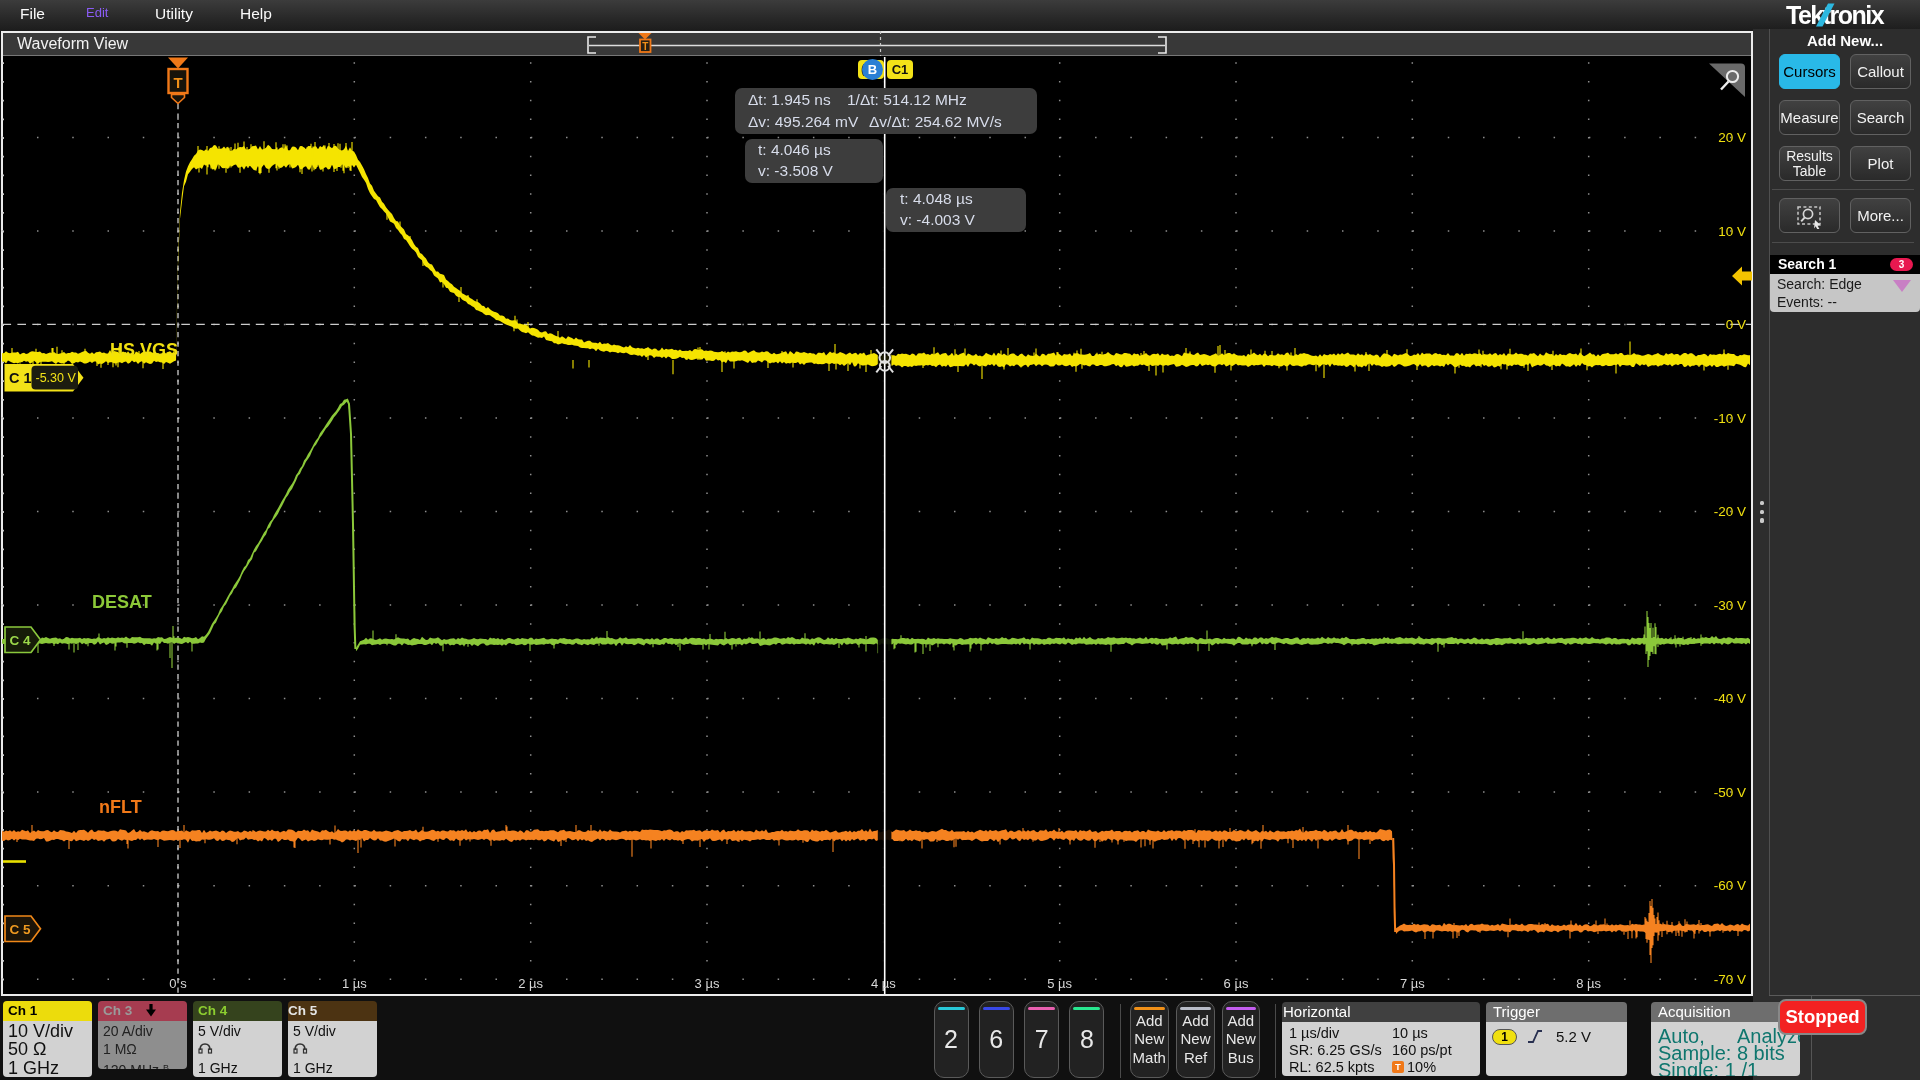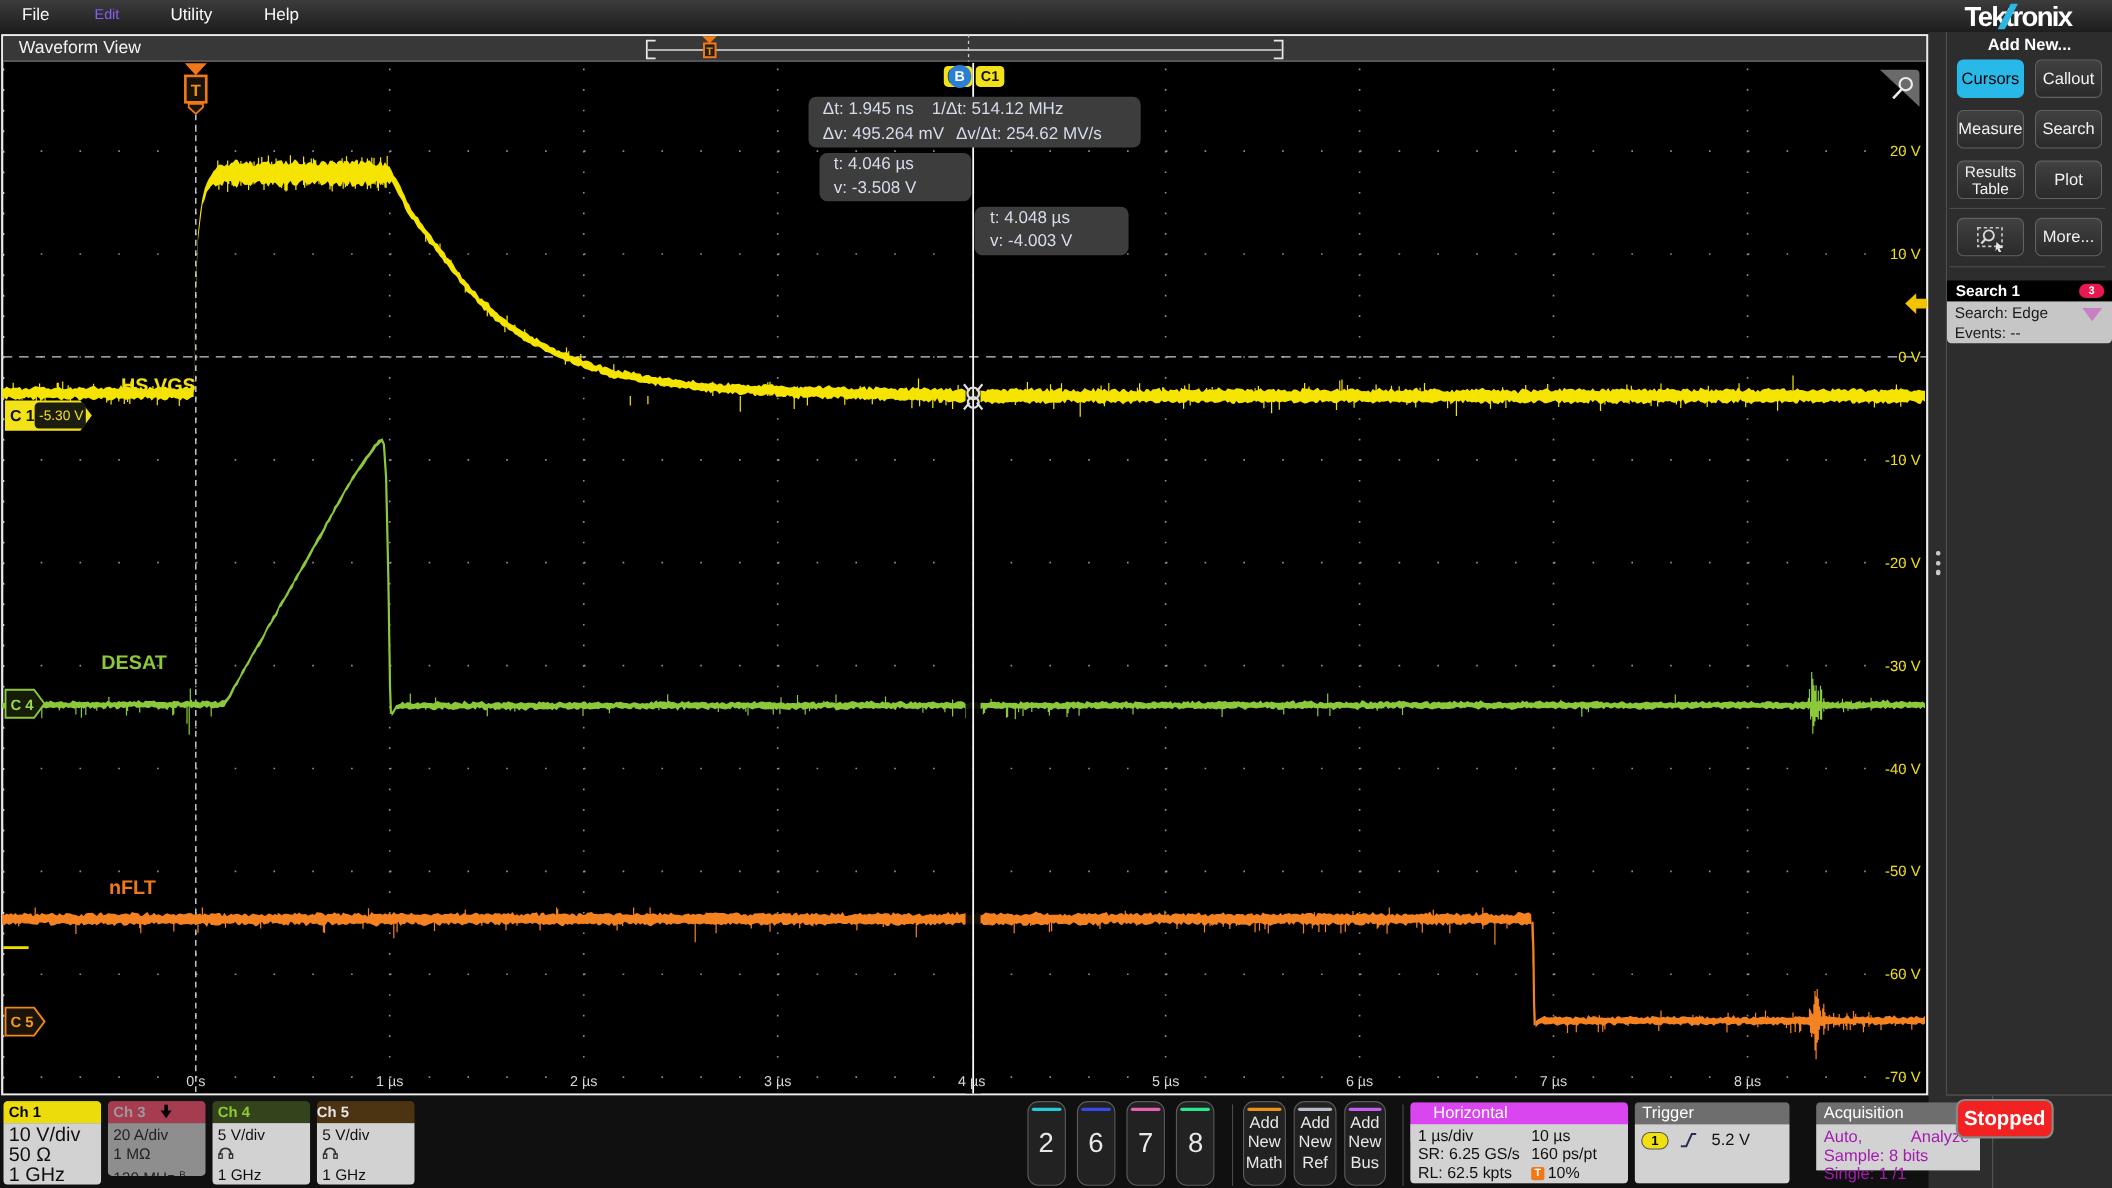--- a/index.html
+++ b/index.html
@@ -227,21 +227,21 @@
 <div style="position:absolute;top:1001px;width:35px;height:77px;background:#222;border:1px solid #5a5a5a;border-radius:10px;left:1176.3px;width:38.5px">
     <span style="position:absolute;left:3px;top:4.5px;right:3px;height:3.5px;border-radius:2px;background:#b8bcc8"></span>
     <span style="position:absolute;left:0;top:0;width:100%;height:100%;display:flex;align-items:center;justify-content:center;text-align:center;color:#e8e8e8;font-size:15px;line-height:18.5px">Add New Ref</span>
   </div>
 <div style="position:absolute;top:1001px;width:35px;height:77px;background:#222;border:1px solid #5a5a5a;border-radius:10px;left:1221.5px;width:38.5px">
     <span style="position:absolute;left:3px;top:4.5px;right:3px;height:3.5px;border-radius:2px;background:#c45ef0"></span>
     <span style="position:absolute;left:0;top:0;width:100%;height:100%;display:flex;align-items:center;justify-content:center;text-align:center;color:#e8e8e8;font-size:15px;line-height:18.5px">Add New Bus</span>
   </div>
 <div class="abs" style="left:1275px;top:1004px;width:1px;height:74px;background:#4a4a4a"></div>
 <div class="abs" style="left:1282px;top:1002px;width:198px;height:74px;border-radius:4px;overflow:hidden">
-    <div class="abs" style="left:0;top:0;width:100%;height:36px;background:#d946ef;color:#fff;font-size:15px;padding-left:21px;line-height:20px">Horizontal</div>
+    <div class="abs" style="left:0;top:0;width:100%;height:36px;background:#404040;color:#fff;font-size:15px;padding-left:1px;line-height:20px">Horizontal</div>
     <div class="abs" style="left:0;top:20px;width:100%;height:54px;background:#d2d2d2;color:#111;font-size:14.5px">
       <span class="abs" style="left:7px;top:3px">1 µs/div</span>
       <span class="abs" style="left:110px;top:3px">10 µs</span>
 <span class="abs" style="left:7px;top:20px">SR: 6.25 GS/s</span>
       <span class="abs" style="left:110px;top:20px">160 ps/pt</span>
 <span class="abs" style="left:7px;top:37px">RL: 62.5 kpts</span>
 <span class="abs" style="left:110px;top:39px;width:12px;height:12px;background:#f07818;border-radius:2px;color:#fff;font-size:9.5px;font-weight:bold;text-align:center;line-height:12px">T</span>
 <span class="abs" style="left:125px;top:37px">10%</span>
     </div>
   </div>
@@ -250,20 +250,20 @@
     <div class="abs" style="left:0;top:20px;width:100%;height:54px;background:#d2d2d2;color:#111;font-size:14.5px">
       <span class="abs" style="left:6px;top:7px;width:25px;height:16px;background:#f0e010;border:1px solid #555;border-radius:9px;color:#000;font-size:12px;font-weight:bold;text-align:center;line-height:15px">1</span>
 <svg class="abs" style="left:40px;top:6px" width="18" height="18" viewBox="0 0 18 18">
         <polyline points="2,14 7,14 12,3 16,3" fill="none" stroke="#283050" stroke-width="1.8"></polyline>
       </svg>
 <span class="abs" style="left:70px;top:6px;font-size:15px">5.2 V</span>
     </div>
   </div>
 <div class="abs" style="left:1651px;top:1002px;width:149px;height:74px;border-radius:4px;overflow:hidden">
     <div class="abs" style="left:0;top:0;width:100%;height:20px;background:#6e6e6e;color:#fff;font-size:15px;padding-left:7px;line-height:20px">Acquisition</div>
-    <div class="abs" style="left:0;top:20px;width:100%;height:42px;background:#d2d2d2;color:#a21caf;font-size:15px">
+    <div class="abs" style="left:0;top:20px;width:100%;height:54px;background:#d2d2d2;color:#0f766e;font-size:20px">
       <span class="abs" style="left:7px;top:3px">Auto,</span>
       <span class="abs" style="left:86px;top:3px">Analyze</span>
 <span class="abs" style="left:7px;top:20px">Sample: 8 bits</span>
 <span class="abs" style="left:7px;top:37px">Single: 1 /1</span>
     </div>
   </div>
 <div class="abs" style="left:1778px;top:999px;width:89px;height:36px;background:#f32222;border:2px solid #888;border-radius:8px;color:#fff;font-size:18.5px;font-weight:bold;text-align:center;line-height:32px">Stopped</div>
 
 </body></html>

